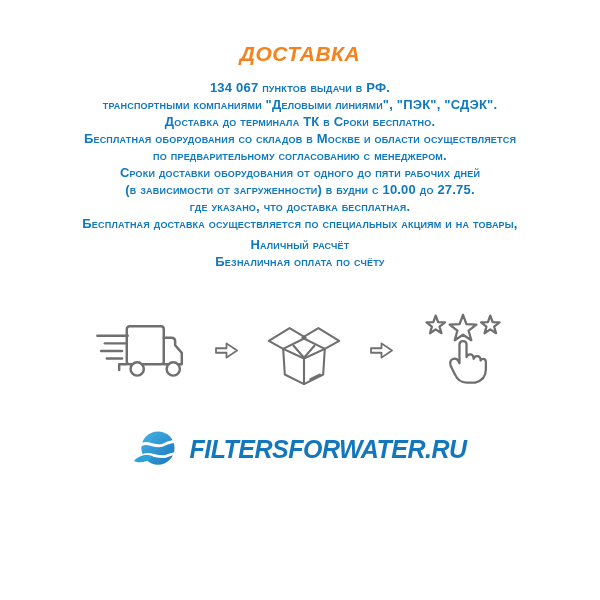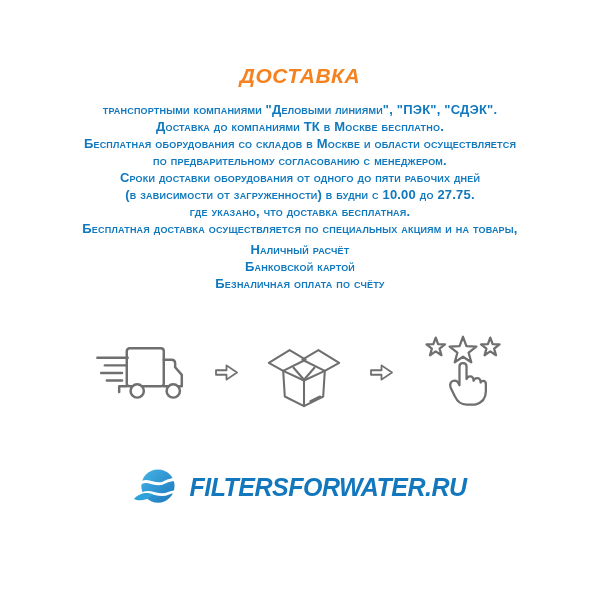--- a/index.html
+++ b/index.html
@@ -1,18 +1,18 @@
 <!DOCTYPE html>
 <html><head>
 <meta charset="utf-8">
 <style>
   * { margin: 0; padding: 0; box-sizing: border-box; }
   html, body { width: 600px; height: 600px; background: #ffffff; overflow: hidden; }
   body { font-family: "Liberation Sans", sans-serif; }
-  .page { width: 600px; height: 600px; padding-top: 64px; text-align: center; }
+  .page { width: 600px; height: 600px; padding-top: 42px; text-align: center; }
 
   .section-title {
     font-family: "Liberation Sans", sans-serif;
     font-style: italic;
     font-weight: 800;
     font-size: 21px;
     letter-spacing: 0.5px;
     color: #F5821F;
     line-height: 24px;
   }
@@ -35,21 +35,21 @@
   .icons-row {
     margin-top: 36px;
     display: flex;
     align-items: center;
     justify-content: center;
     gap: 24px;
   }
   .icons-row svg { display: block; }
 
   .logo-row {
-    margin-top: 50px;
+    margin-top: 34px;
     display: flex;
     align-items: center;
     justify-content: center;
     gap: 8px;
   }
   .logo-text {
     font-family: "Liberation Sans", sans-serif;
     font-style: italic;
     font-weight: 800;
     font-size: 25px;
@@ -58,33 +58,33 @@
     white-space: nowrap;
   }
 </style>
 </head>
 <body>
 
 <div class="page">
 
   <div class="section-title">ДОСТАВКА</div>
   <div class="body-lines">
+    <div class="body-line">134 067 пунктов выдачи в РФ.</div>
     <div class="body-line">транспортными компаниями "Деловыми линиями", "ПЭК", "СДЭК".</div>
-    <div class="body-line">Доставка до компаниями ТК в Москве бесплатно.</div>
+    <div class="body-line">Доставка до терминала ТК в Сроки бесплатно.</div>
     <div class="body-line">Бесплатная оборудования со складов в Москве и области осуществляется</div>
     <div class="body-line">по предварительному согласованию с менеджером.</div>
     <div class="body-line">Сроки доставки оборудования от одного до пяти рабочих дней</div>
     <div class="body-line">(в зависимости от загруженности) в будни с 10.00 до 27.75.</div>
     <div class="body-line">где указано, что доставка бесплатная.</div>
     <div class="body-line">Бесплатная доставка осуществляется по специальных акциям и на товары,</div>
   </div>
 
   <div class="body-lines payment-lines">
     <div class="body-line">Наличный расчёт</div>
-    <div class="body-line">Банковской картой</div>
     <div class="body-line">Безналичная оплата по счёту</div>
   </div>
 
   <div class="icons-row">
 
     <svg width="96" height="74" viewBox="0 0 100 78" fill="none" stroke="#6F6F6F" stroke-width="2.6" stroke-linecap="round" stroke-linejoin="round">
       <line x1="4" y1="24" x2="36" y2="24"></line>
       <line x1="12" y1="32" x2="34" y2="32"></line>
       <line x1="8" y1="40" x2="30" y2="40"></line>
       <line x1="14" y1="48" x2="30" y2="48"></line>

